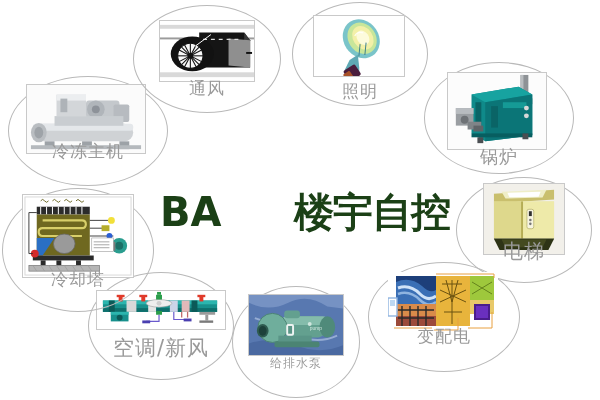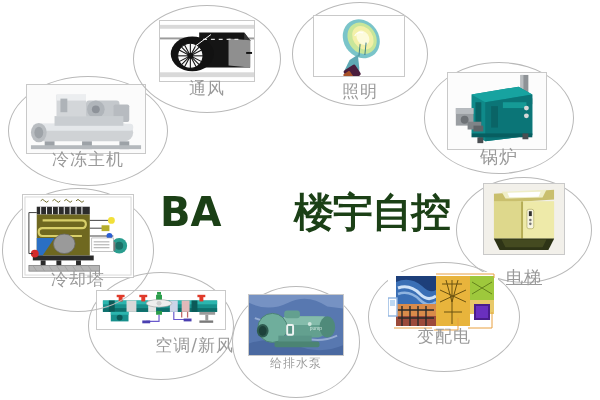--- a/index.html
+++ b/index.html
@@ -76,21 +76,21 @@
       <ellipse cx="70" cy="25" rx="9" ry="9" fill="#b0b5ba"></ellipse>
       <ellipse cx="70" cy="25" rx="4" ry="4" fill="#8d9299"></ellipse>
       <rect x="88" y="20" width="16" height="18" rx="2" fill="#b7bbc0"></rect>
       <rect x="28" y="32" width="70" height="10" fill="#c9cdd1"></rect>
       <rect x="18" y="58" width="10" height="8" fill="#9da2a7"></rect>
       <rect x="56" y="58" width="10" height="8" fill="#9da2a7"></rect>
       <rect x="94" y="58" width="10" height="8" fill="#9da2a7"></rect>
       <rect x="4" y="62" width="112" height="4" fill="#b5b9bd"></rect>
     </svg>
   </div>
-  <div class="label" style="left:8px;top:148px;width:160px;font-size:17px;">冷冻主机</div>
+  <div class="label" style="left:8px;top:140px;width:160px;font-size:17px;">冷冻主机</div>
 
   <div class="node" style="left:133px;top:5px;width:148px;height:108px;">
     <div class="ell"></div>
   </div>
   <div class="thumb" style="left:159px;top:20px;width:96px;height:62px;">
     <svg class="art" viewBox="0 0 96 62" preserveAspectRatio="none">
       <rect width="96" height="62" fill="#ffffff"></rect>
       <rect x="0" y="4" width="96" height="4" fill="#d9d9d9"></rect>
       <rect x="0" y="53" width="96" height="5" fill="#d9d9d9"></rect>
       <rect x="0" y="17" width="96" height="2" fill="#9b9b9b"></rect>
@@ -193,21 +193,21 @@
       <rect x="44" y="26" width="7" height="20" rx="2" fill="#f7f5e0" stroke="#b0a960" stroke-width="0.7"></rect>
       <rect x="46" y="28" width="3" height="5" fill="#2f2f2f"></rect>
       <circle cx="47.5" cy="37" r="1.3" fill="#777"></circle>
       <circle cx="47.5" cy="41" r="1.3" fill="#777"></circle>
       <polygon points="10,56 72,56 66,68 16,68" fill="#2e3416"></polygon>
       <polygon points="18,57 64,57 60,65 22,65" fill="#444a20"></polygon>
       <rect x="0" y="0" width="10" height="72" fill="#f2f0ea"></rect>
       <rect x="72" y="0" width="10" height="72" fill="#f2f0ea"></rect>
     </svg>
   </div>
-  <div class="label" style="left:456px;top:266px;width:136px;font-size:17px;text-decoration:underline;">电梯</div>
+  <div class="label" style="left:456px;top:238px;width:136px;font-size:20px;">电梯</div>
 
   <div class="node" style="left:368px;top:262px;width:152px;height:110px;">
     <div class="ell"></div>
   </div>
   <div class="thumb" style="left:388px;top:272px;width:110px;height:62px;border:none;">
     <svg class="art" viewBox="0 0 110 62" preserveAspectRatio="none">
       <rect width="110" height="62" fill="#ffffff"></rect>
       <rect x="8" y="4" width="40" height="28" fill="#1d3f7a"></rect>
       <path d="M8 10 q14 -6 26 4 q8 8 14 4 l0 14 l-40 0 z" fill="#3a6fb5"></path>
       <path d="M10 16 q12 -4 22 6 q8 8 16 2" stroke="#cfe2f7" stroke-width="3" fill="none"></path>
@@ -323,21 +323,21 @@
       <rect x="88" y="29" width="8" height="3" fill="#4a3fb0"></rect>
       <g stroke="#c06a6a" stroke-width="1.3" fill="none">
         <path d="M86 22 L86 28"></path>
           <path d="M92 22 L92 28"></path>
       </g>
       <rect x="104" y="22" width="16" height="3" fill="#9a9a9a"></rect>
       <rect x="110" y="25" width="3" height="6" fill="#9a9a9a"></rect>
       <rect x="104" y="31" width="14" height="2.5" fill="#7a7a7a"></rect>
     </svg>
   </div>
-  <div class="label" style="left:88px;top:334px;width:146px;font-size:17px;text-align:right;">空调/新风</div>
+  <div class="label" style="left:88px;top:334px;width:146px;font-size:21px;">空调/新风</div>
 
   <div class="node" style="left:2px;top:188px;width:152px;height:124px;">
     <div class="ell"></div>
   </div>
   <div class="thumb" style="left:22px;top:194px;width:112px;height:84px;">
     <svg class="art" viewBox="0 0 112 84" preserveAspectRatio="none">
       <rect width="112" height="84" fill="#ffffff"></rect>
       <g stroke="#6f6a2a" stroke-width="1" fill="none">
         <path d="M18 6 q2 -3 4 0 q2 3 4 0"></path>
           <path d="M30 6 q2 -3 4 0 q2 3 4 0"></path>

